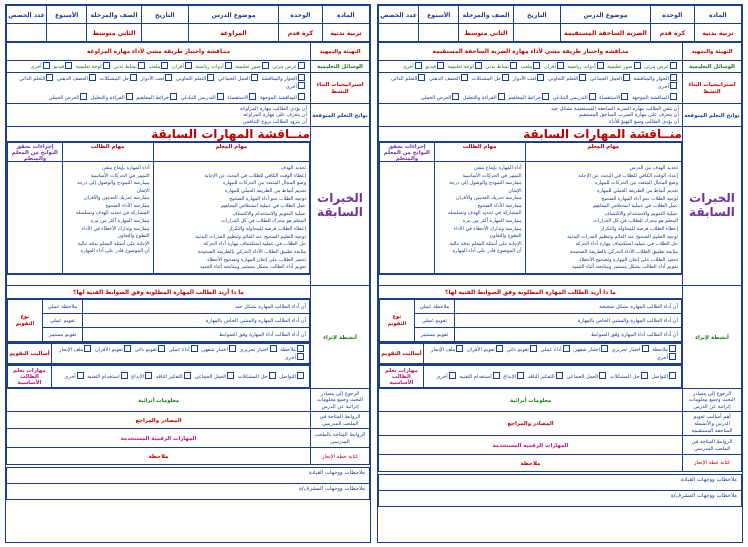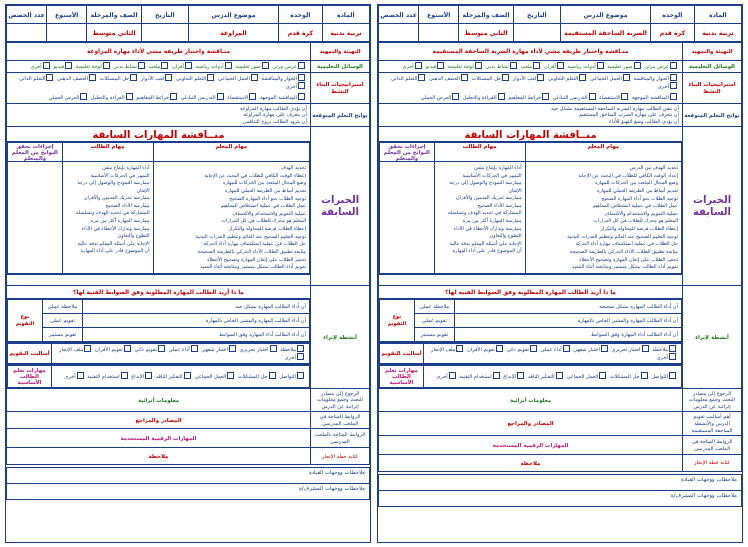--- a/index.html
+++ b/index.html
@@ -15,21 +15,21 @@
   .hdr td{height:17px;text-align:center;font-size:6.2px;font-weight:bold;}
   .hdr .r2 td{height:17px;}
   .t-blue{color:#1b3f8b;}
   .t-red{color:#c00000;}
   
   .lbl{width:56px;text-align:center;font-size:5.4px;font-weight:bold;line-height:1.15;color:#c00000;padding:1px;}
   .lbl.bluel{color:#1b3f8b;}
   .lbl.greenl{color:#1d7a1d;}
   .lbl.pinkl{color:#c0157a;}
   .lbl.purplel{color:#7030a0;}
-  .title-row td{height:14px;text-align:center;font-weight:bold;font-size:10px;color:#c00000;}
+  .title-row td{height:14px;font-weight:bold;font-size:12px;color:#c00000;}
   .cell{font-size:5.1px;line-height:1.35;padding:1px 3px;color:#1b3f8b;}
   .cell.red{color:#c00000;}
   .cell.ctr{text-align:center;}
   .chk{display:inline-block;width:5px;height:5px;border:1px solid #1b3f8b;margin:0 2px 0 1px;vertical-align:-1px;background:#fff;}
   .chkline{font-size:5.1px;line-height:1.5;padding:1px 3px;color:#1b3f8b;}
   .chkline.green{color:#1d7a1d;}
   .chkline span.t{white-space:nowrap;}
   .skills td{vertical-align:top;}
   .skills .col{font-size:4.9px;line-height:1.45;padding:2px 3px;color:#1b3f8b;}
   .colhead{font-size:5.4px;font-weight:bold;text-align:center;color:#c00000;height:11px;}

